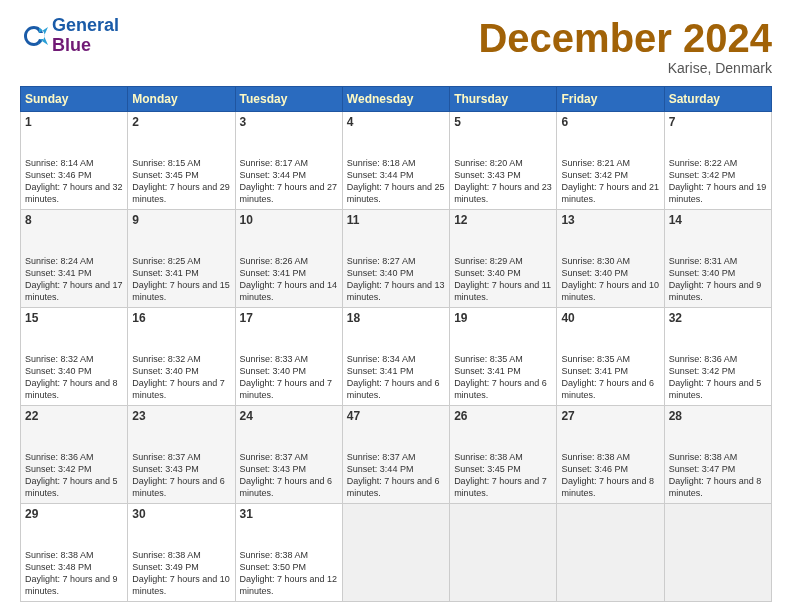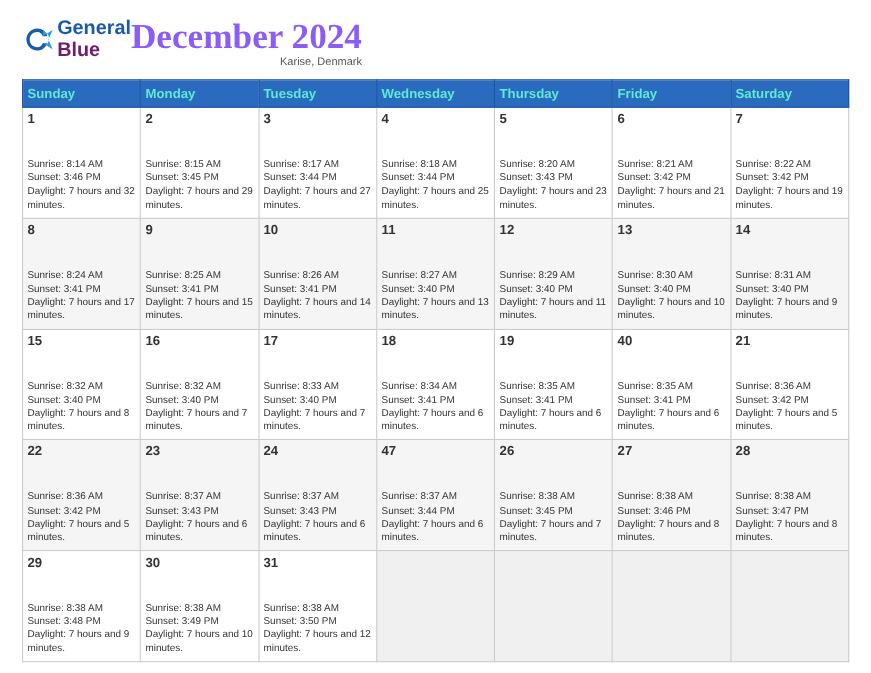--- a/index.html
+++ b/index.html
@@ -12,20 +12,21 @@
     }
     .page {
       width: 792px;
       height: 612px;
       padding: 16px 20px 10px 20px;
       display: flex;
       flex-direction: column;
     }
     .header {
       display: flex;
+      justify-content: space-between;
       align-items: flex-start;
       margin-bottom: 10px;
     }
     .logo {
       display: flex;
       align-items: center;
     }
     .logo-text {
       font-size: 18px;
       font-weight: bold;
@@ -37,41 +38,40 @@
     }
     .logo-icon {
       width: 28px;
       height: 28px;
       margin-right: 4px;
     }
     .title-area {
       text-align: right;
     }
     .month-title {
-      font-size: 32px;
-      font-weight: bold;
-      color: #8b5cf6;
+      font-size: 40px;
+      font-weight: bold;
+      color: #a16207;
       line-height: 1.1;
-      font-family: Liberation Serif, serif;
     }
     .location {
-      font-size: 10px;
+      font-size: 14px;
       color: #555;
       text-align: right;
     }
     .calendar {
       flex: 1;
       border: 1px solid #ccc;
       border-collapse: collapse;
       width: 100%;
       table-layout: fixed;
     }
     .calendar th {
       background-color: #2a6bbf;
-      color: #5eead4;
+      color: #fef9c3;
       font-size: 12px;
       font-weight: bold;
       padding: 5px 4px;
       text-align: left;
       border: 1px solid #1f55a0;
     }
     .calendar td {
       border: 1px solid #ccc;
       vertical-align: top;
       padding: 3px 4px;
@@ -212,21 +212,21 @@
           </td>
           <td>
             <span class="day-num">19</span>
             <div class="cell-text">Sunrise: 8:35 AM<br>Sunset: 3:41 PM<br>Daylight: 7 hours and 6 minutes.</div>
           </td>
           <td>
             <span class="day-num">40</span>
             <div class="cell-text">Sunrise: 8:35 AM<br>Sunset: 3:41 PM<br>Daylight: 7 hours and 6 minutes.</div>
           </td>
           <td>
-            <span class="day-num">21</span>
+            <span class="day-num">32</span>
             <div class="cell-text">Sunrise: 8:36 AM<br>Sunset: 3:42 PM<br>Daylight: 7 hours and 5 minutes.</div>
           </td>
         </tr>
         <tr>
           <td>
             <span class="day-num">22</span>
             <div class="cell-text">Sunrise: 8:36 AM<br>Sunset: 3:42 PM<br>Daylight: 7 hours and 5 minutes.</div>
           </td>
           <td>
             <span class="day-num">23</span>

